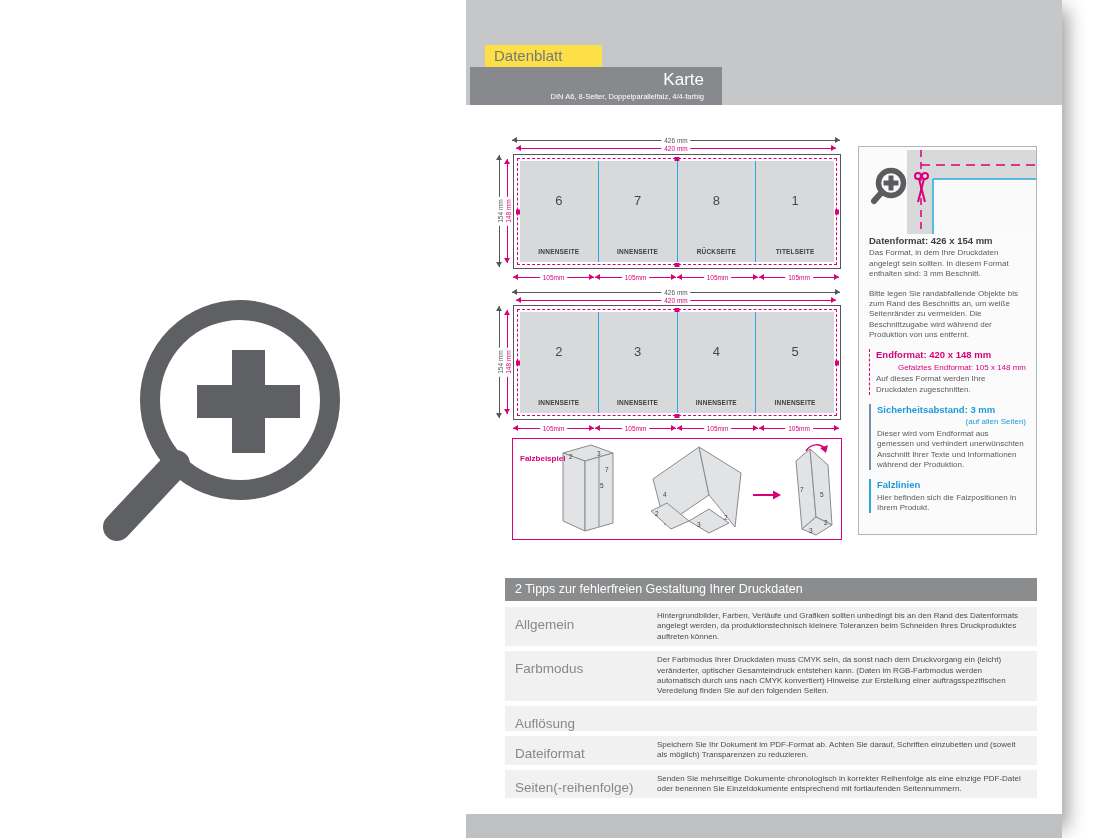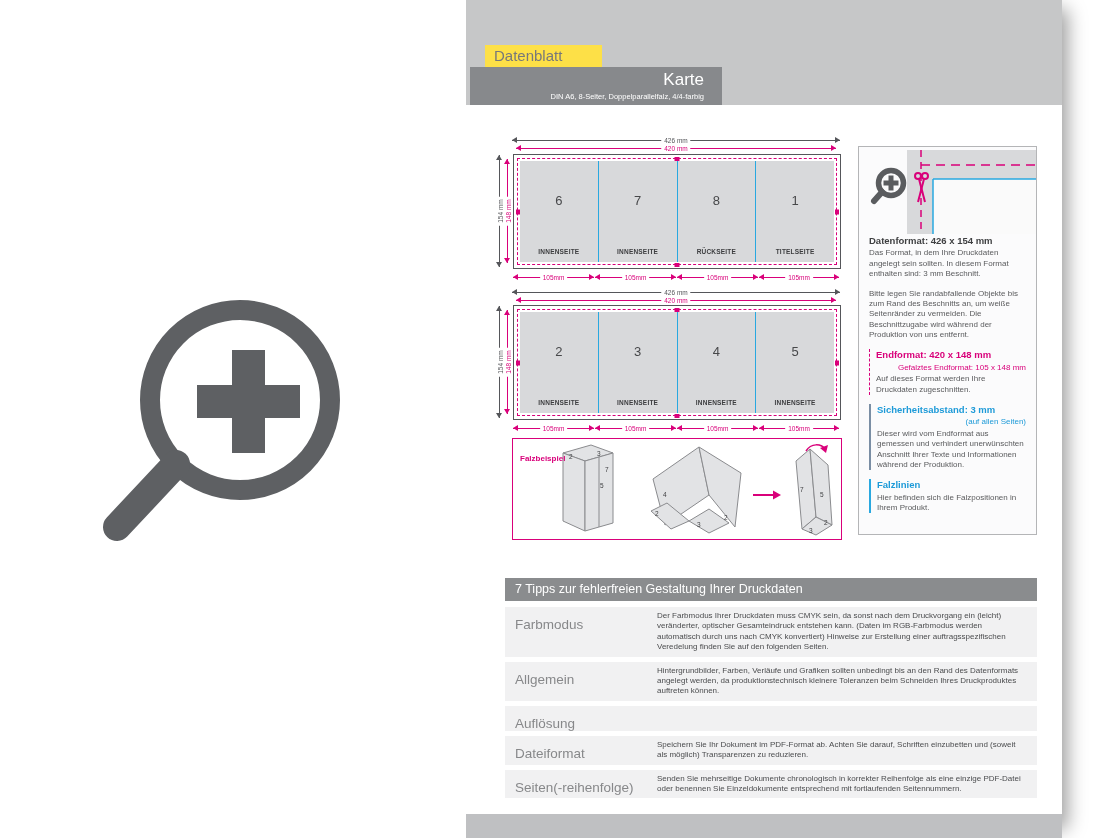--- a/index.html
+++ b/index.html
@@ -327,30 +327,30 @@
         <p>Dieser wird vom Endformat aus gemessen und verhindert unerwünschten Anschnitt Ihrer Texte und Informationen während der Produktion.</p>
       </div>
       <div class="blk blk-cyan">
         <h4>Falzlinien</h4>
         <p>Hier befinden sich die Falzpositionen in Ihrem Produkt.</p>
       </div>
     </div>
   </div>
 
   <div class="abs tips">
-    <div class="tips-head">7 Tipps zur fehlerfreien Gestaltung Ihrer Druckdaten</div>
+    <div class="tips-head">2 Tipps zur fehlerfreien Gestaltung Ihrer Druckdaten</div>
+    <div class="trow">
+      <div class="tlabel">Allgemein</div>
+      <div class="tbody">Hintergrundbilder, Farben, Verläufe und Grafiken sollten unbedingt bis an den Rand des Datenformats angelegt werden, da produktionstechnisch kleinere Toleranzen beim Schneiden Ihres Druckproduktes auftreten können.</div>
+    </div>
     <div class="trow">
       <div class="tlabel">Farbmodus</div>
       <div class="tbody">Der Farbmodus Ihrer Druckdaten muss CMYK sein, da sonst nach dem Druckvorgang ein (leicht) veränderter, optischer Gesamteindruck entstehen kann. (Daten im RGB-Farbmodus werden automatisch durch uns nach CMYK konvertiert) Hinweise zur Erstellung einer auftragsspezifischen Veredelung finden Sie auf den folgenden Seiten.</div>
     </div>
     <div class="trow">
-      <div class="tlabel">Allgemein</div>
-      <div class="tbody">Hintergrundbilder, Farben, Verläufe und Grafiken sollten unbedingt bis an den Rand des Datenformats angelegt werden, da produktionstechnisch kleinere Toleranzen beim Schneiden Ihres Druckproduktes auftreten können.</div>
-    </div>
-    <div class="trow">
       <div class="tlabel">Auflösung</div>
     </div>
     <div class="trow">
       <div class="tlabel">Dateiformat</div>
       <div class="tbody">Speichern Sie Ihr Dokument im PDF-Format ab. Achten Sie darauf, Schriften einzubetten und (soweit als möglich) Transparenzen zu reduzieren.</div>
     </div>
     <div class="trow">
       <div class="tlabel">Seiten(-reihenfolge)</div>
       <div class="tbody">Senden Sie mehrseitige Dokumente chronologisch in korrekter Reihenfolge als eine einzige PDF-Datei oder benennen Sie Einzeldokumente entsprechend mit fortlaufenden Seitennummern.</div>
     </div>

